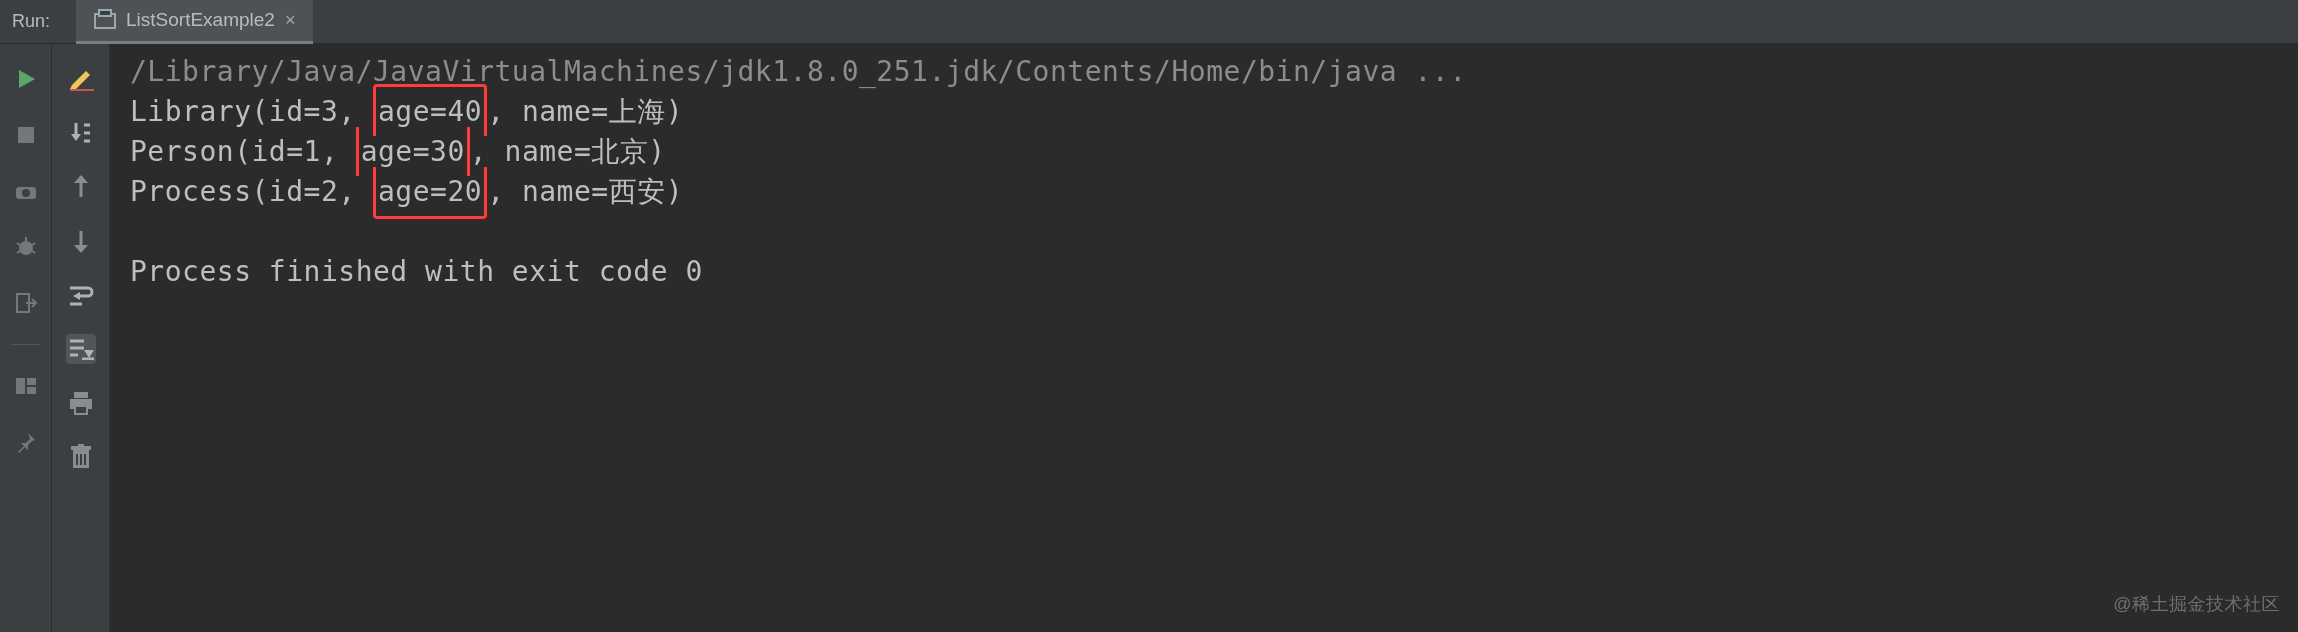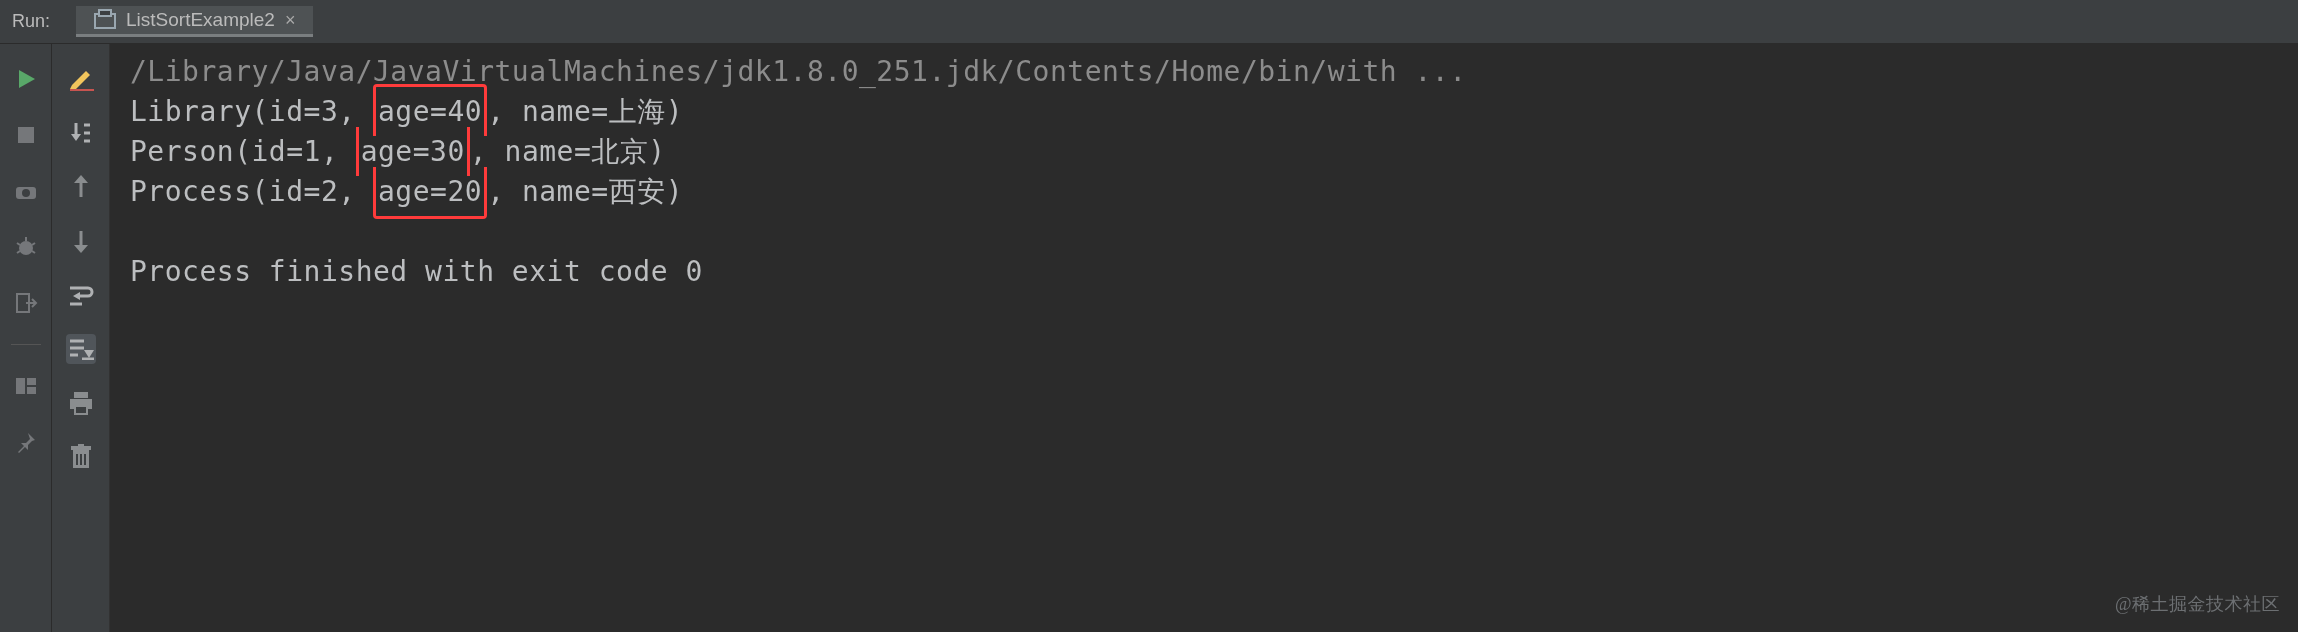--- a/index.html
+++ b/index.html
@@ -9,21 +9,21 @@
   
   .header {
     height: 44px;
     background:#3c3f41;
     display:flex;
     align-items:center;
     border-bottom:1px solid #2b2b2b;
   }
   .run-label { color:#bbbbbb; font-size:18px; font-family: Liberation Sans, sans-serif; padding:0 26px 0 12px; }
   .tab {
-    height:31px;
+    height:44px;
     display:flex;
     align-items:center;
     gap:10px;
     padding:0 18px;
     background:#4e5254;
     color:#bbbbbb;
     font-family: sans-serif;
     font-size:19px;
     border-bottom:3px solid #7a7e80;
     position:relative;
@@ -72,21 +72,21 @@
   .outline { white-space:pre; }
   .hl { border:3px solid #ff3b3b; padding:8px 2px; border-radius:2px; }
   .hl.top { border-bottom:none; border-radius:4px 4px 0 0;}
   .hl.mid { border-top:none; border-bottom:none; border-radius:0;}
   .hl.bot { border-top:none; border-radius:0 0 4px 4px;}
   .watermark {
     position:absolute;
     right:18px; bottom:8px;
     font-size:18px;
     color:#6c6f72;
-    font-family: Liberation Serif, serif;
+    font-family: Liberation Sans, sans-serif;
   }
 </style>
 </head>
 <body>
 
 <div class="header">
   <div class="run-label">Run:</div>
   <div class="tab">
     <svg width="22" height="22" viewBox="0 0 22 22">
       <rect x="1" y="5" width="20" height="14" fill="none" stroke="#9aa7b0" stroke-width="2"></rect>
@@ -204,21 +204,21 @@
           <rect x="1" y="2" width="20" height="4" fill="#8a8d8f"></rect>
           <rect x="8" y="0" width="6" height="3" fill="#8a8d8f"></rect>
           <line x1="7" y1="10" x2="7" y2="21" stroke="#3c3f41" stroke-width="2"></line>
           <line x1="11" y1="10" x2="11" y2="21" stroke="#3c3f41" stroke-width="2"></line>
           <line x1="15" y1="10" x2="15" y2="21" stroke="#3c3f41" stroke-width="2"></line>
         </svg>
     </div>
   </div>
 
   <div class="console">
-    <div class="outline cmdline">/Library/Java/JavaVirtualMachines/jdk1.8.0_251.jdk/Contents/Home/bin/with ...</div>
+    <div class="outline cmdline">/Library/Java/JavaVirtualMachines/jdk1.8.0_251.jdk/Contents/Home/bin/java ...</div>
     <div class="outline"><span>Library(id=3, </span><span class="hl top">age=40</span><span>, name=上海)</span></div>
     <div class="outline"><span>Person(id=1, </span><span class="hl mid">age=30</span><span>, name=北京)</span></div>
     <div class="outline"><span>Process(id=2, </span><span class="hl bot">age=20</span><span>, name=西安)</span></div>
     <div class="outline">&nbsp;</div>
     <div class="outline">Process finished with exit code 0</div>
     <div class="watermark">@稀土掘金技术社区</div>
   </div>
 
 </div>
 

